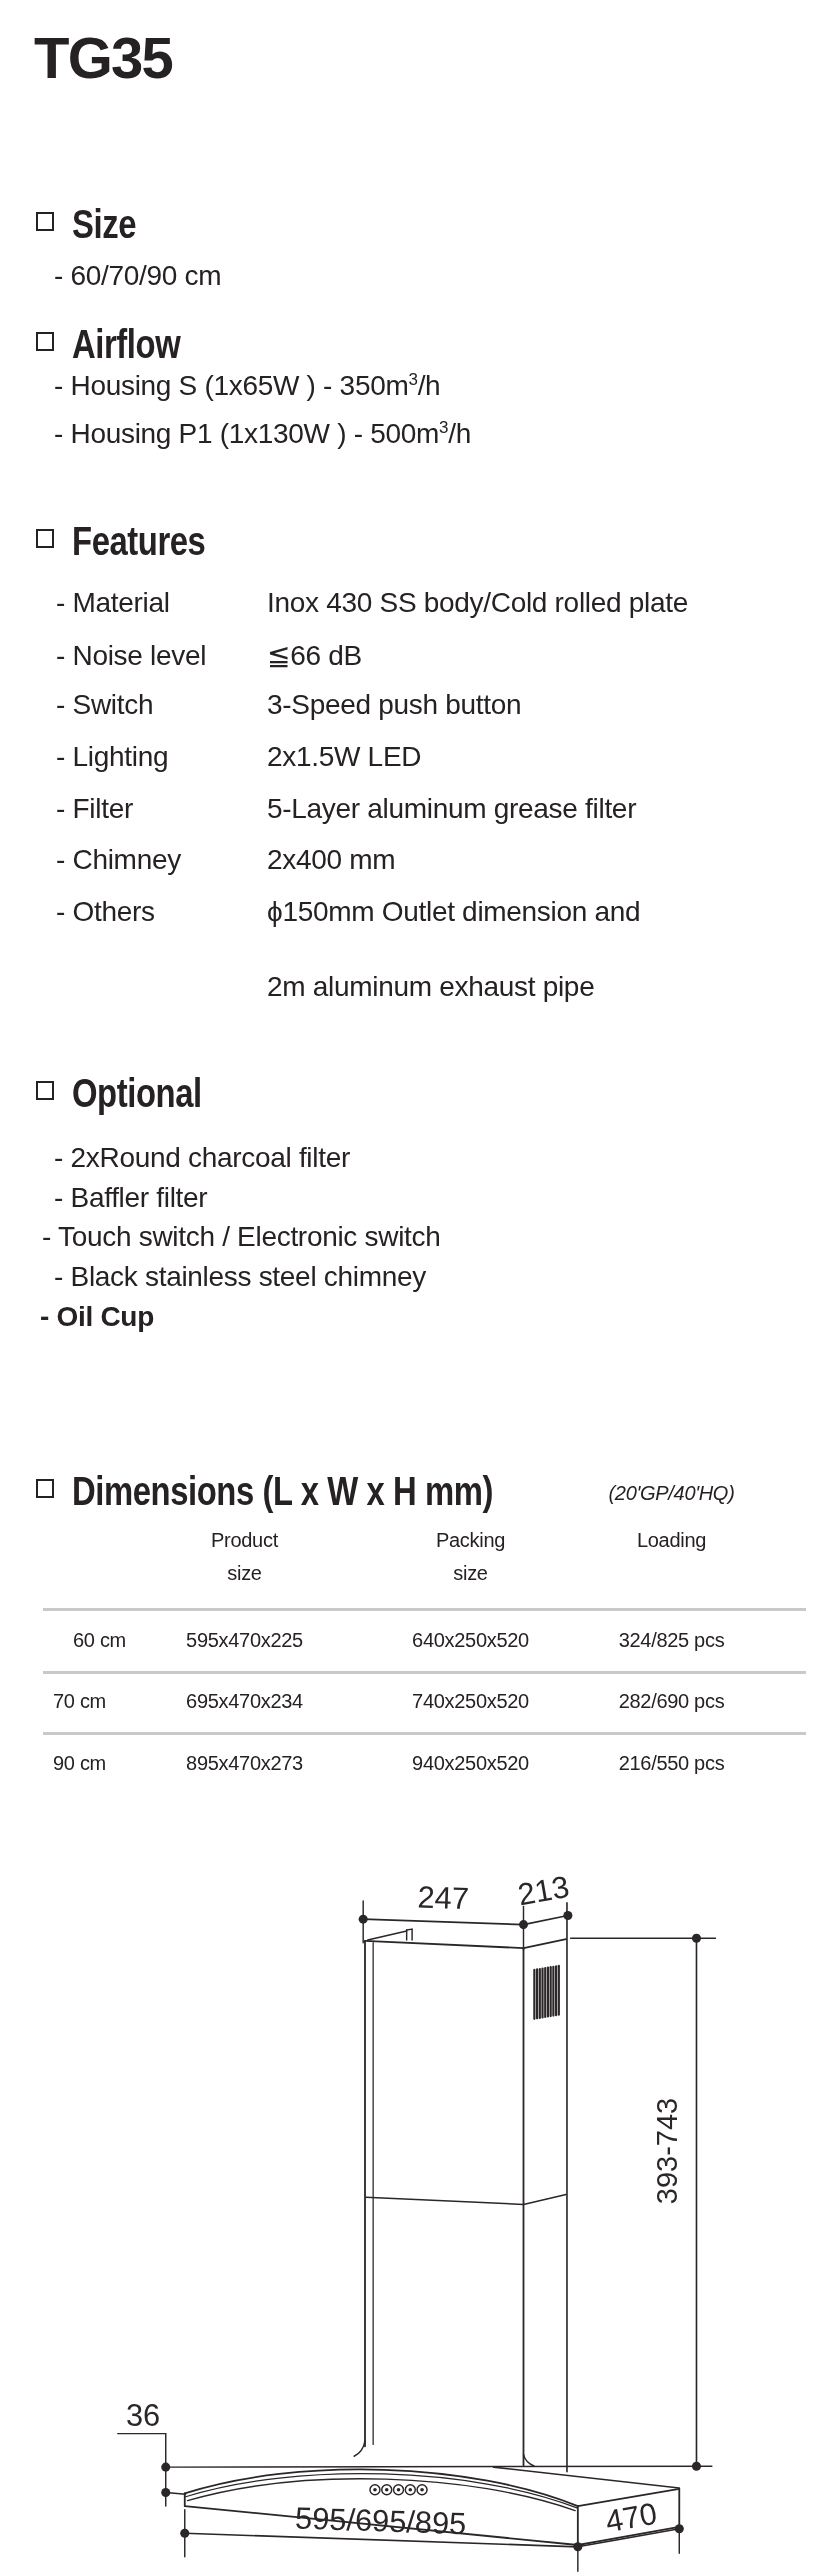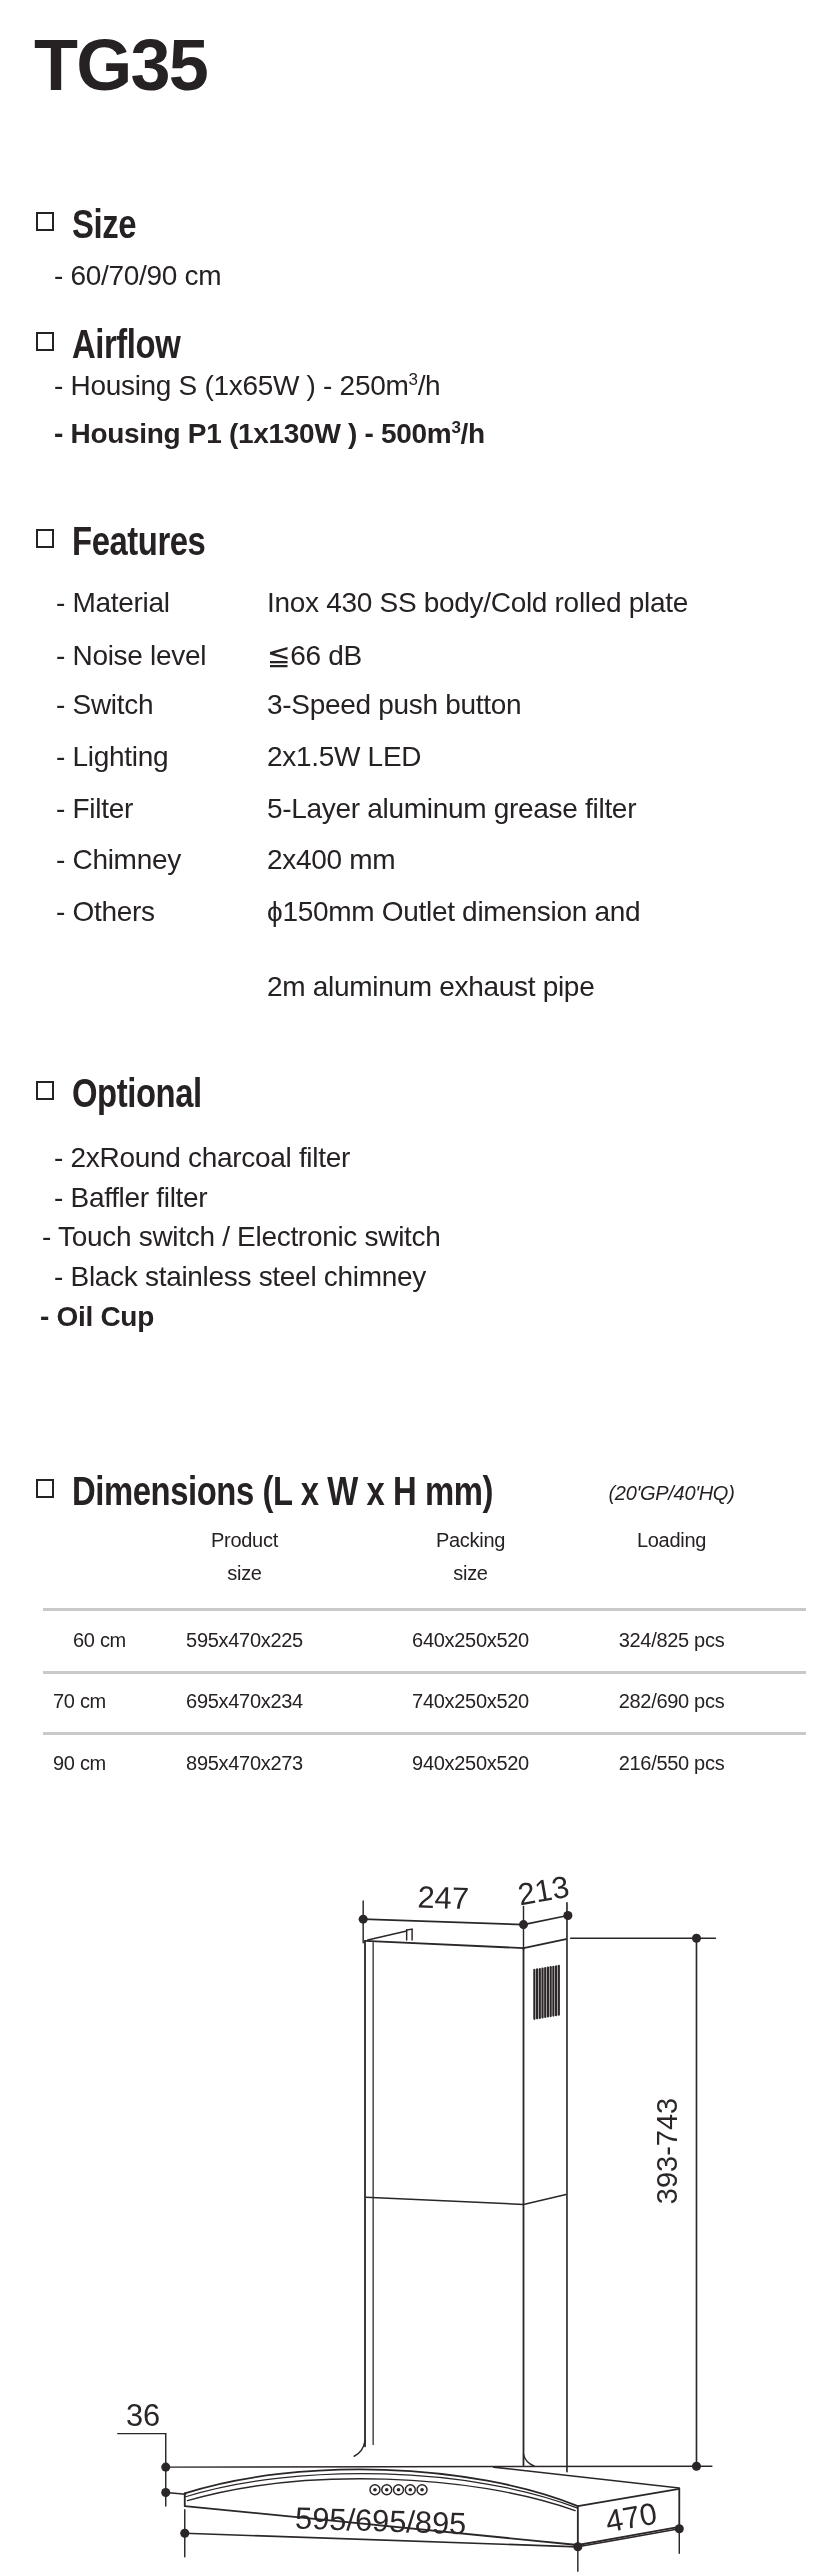--- a/index.html
+++ b/index.html
@@ -3,21 +3,21 @@
 <meta charset="utf-8">
 <style>
   html,body { margin:0; padding:0; }
   body {
     width:826px; height:2576px; background:#ffffff; position:relative;
     font-family:"Liberation Sans","DejaVu Sans",sans-serif;
     color:#262122; overflow:hidden;
   }
   .abs { position:absolute; }
   .page-title {
-    left:34px; top:23.5px; font-size:72px; font-weight:bold;
+    left:34px; top:23.5px; font-size:58px; font-weight:bold;
     letter-spacing:-1.8px; white-space:nowrap;
   }
   .sec-head { left:36px; display:flex; align-items:flex-start; }
   .sec-box {
     width:13.6px; height:15.4px; border:2.7px solid #262122; margin-top:10px;
     flex:0 0 auto; background:#fff;
   }
   .sec-title {
     font-size:40px; font-weight:bold; margin-left:18px; white-space:nowrap;
     transform:scaleX(0.82); transform-origin:0 0; letter-spacing:-0.5px;
@@ -43,22 +43,22 @@
 <div class="abs sec-head" style="top:202px;">
   <div class="sec-box"></div>
   <div class="sec-title">Size</div>
 </div>
 <div class="abs item" style="left:54px; top:260px;">- 60/70/90 cm</div>
 
 <div class="abs sec-head" style="top:322px;">
   <div class="sec-box"></div>
   <div class="sec-title">Airflow</div>
 </div>
-<div class="abs item" style="left:54px; top:370px;"><span>- Housing S (1x65W ) - 250m</span><sup>3</sup><span>/h</span></div>
-<div class="abs item" style="left:54px; top:418px;font-weight:bold;"><span>- Housing P1 (1x130W ) - 500m</span><sup>3</sup><span>/h</span></div>
+<div class="abs item" style="left:54px; top:370px;"><span>- Housing S (1x65W ) - 350m</span><sup>3</sup><span>/h</span></div>
+<div class="abs item" style="left:54px; top:418px;"><span>- Housing P1 (1x130W ) - 500m</span><sup>3</sup><span>/h</span></div>
 
 <div class="abs sec-head" style="top:519px;">
   <div class="sec-box"></div>
   <div class="sec-title">Features</div>
 </div>
 <div class="abs frow" style="top:587px;"><span class="flabel">- Material</span><span>Inox 430 SS body/Cold rolled plate</span></div>
 <div class="abs frow" style="top:639px;"><span class="flabel">- Noise level</span><span>≦66 dB</span></div>
 <div class="abs frow" style="top:689px;"><span class="flabel">- Switch</span><span>3-Speed push button</span></div>
 <div class="abs frow" style="top:741px;"><span class="flabel">- Lighting</span><span>2x1.5W LED</span></div>
 <div class="abs frow" style="top:793px;"><span class="flabel">- Filter</span><span>5-Layer aluminum grease filter</span></div>

